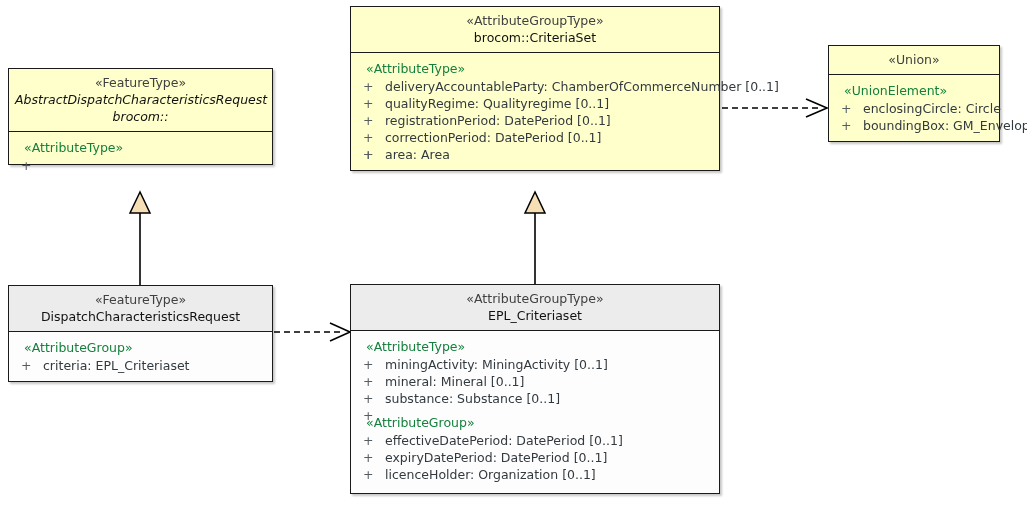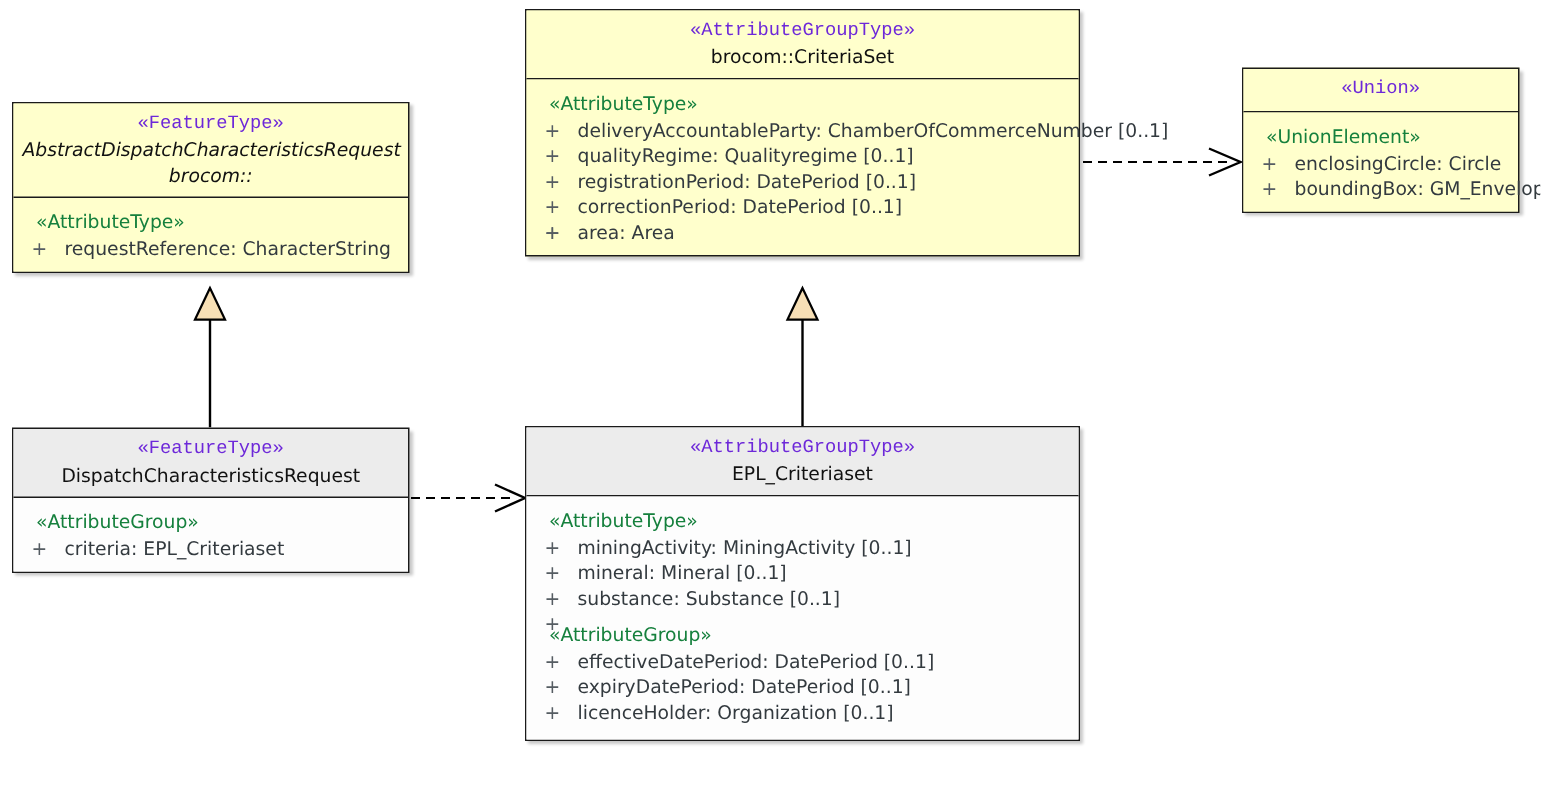--- a/index.html
+++ b/index.html
@@ -35,24 +35,23 @@
     border-bottom: 1.5px solid #1a1a1a;
     padding: 5px 6px 6px 6px;
     text-align: center;
     background: #ffffcc;
   }
   .uml-class.gray > .cls-header {
     background: #ececec;
   }
   .stereo {
     font-size: 12.5px;
-    color: #6d28d9;
+    color: #404040;
     line-height: 17px;
     white-space: nowrap;
-    font-family: Liberation Mono, monospace;
   }
   .cls-name {
     font-size: 12.5px;
     font-weight: normal;
     color: #111111;
     line-height: 17px;
     white-space: nowrap;
   }
   .cls-name.abstract {
     font-style: italic;
@@ -161,21 +160,20 @@
   <div class="uml-class" style="left:8px; top:68px; width:265px;">
     <div class="cls-header">
       <div class="stereo">«FeatureType»</div>
       <div class="cls-name abstract">AbstractDispatchCharacteristicsRequest</div>
       <div class="cls-name abstract">brocom::</div>
     </div>
     <div class="cls-body">
       <div class="grp-stereo">«AttributeType»</div>
       <div class="attr-row">
         <span class="attr-vis">+</span>
-        <span>requestReference: CharacterString</span>
       </div>
     </div>
   </div>
 
   <div class="uml-class" style="left:350px; top:6px; width:370px;">
     <div class="cls-header">
       <div class="stereo">«AttributeGroupType»</div>
       <div class="cls-name">brocom::CriteriaSet</div>
     </div>
     <div class="cls-body">
@@ -199,21 +197,21 @@
       <div class="attr-row">
         <span class="attr-vis">+</span>
       </div>
       <div class="attr-row">
         <span class="attr-vis">+</span>
         <span>area: Area</span>
       </div>
     </div>
   </div>
 
-  <div class="uml-class" style="left:828px; top:45px; width:185px;">
+  <div class="uml-class" style="left:828px; top:45px; width:172px;">
     <div class="cls-header">
       <div class="stereo">«Union»</div>
     </div>
     <div class="cls-body">
       <div class="grp-stereo">«UnionElement»</div>
       <div class="attr-row">
         <span class="attr-vis">+</span>
         <span>enclosingCircle: Circle</span>
       </div>
       <div class="attr-row">

